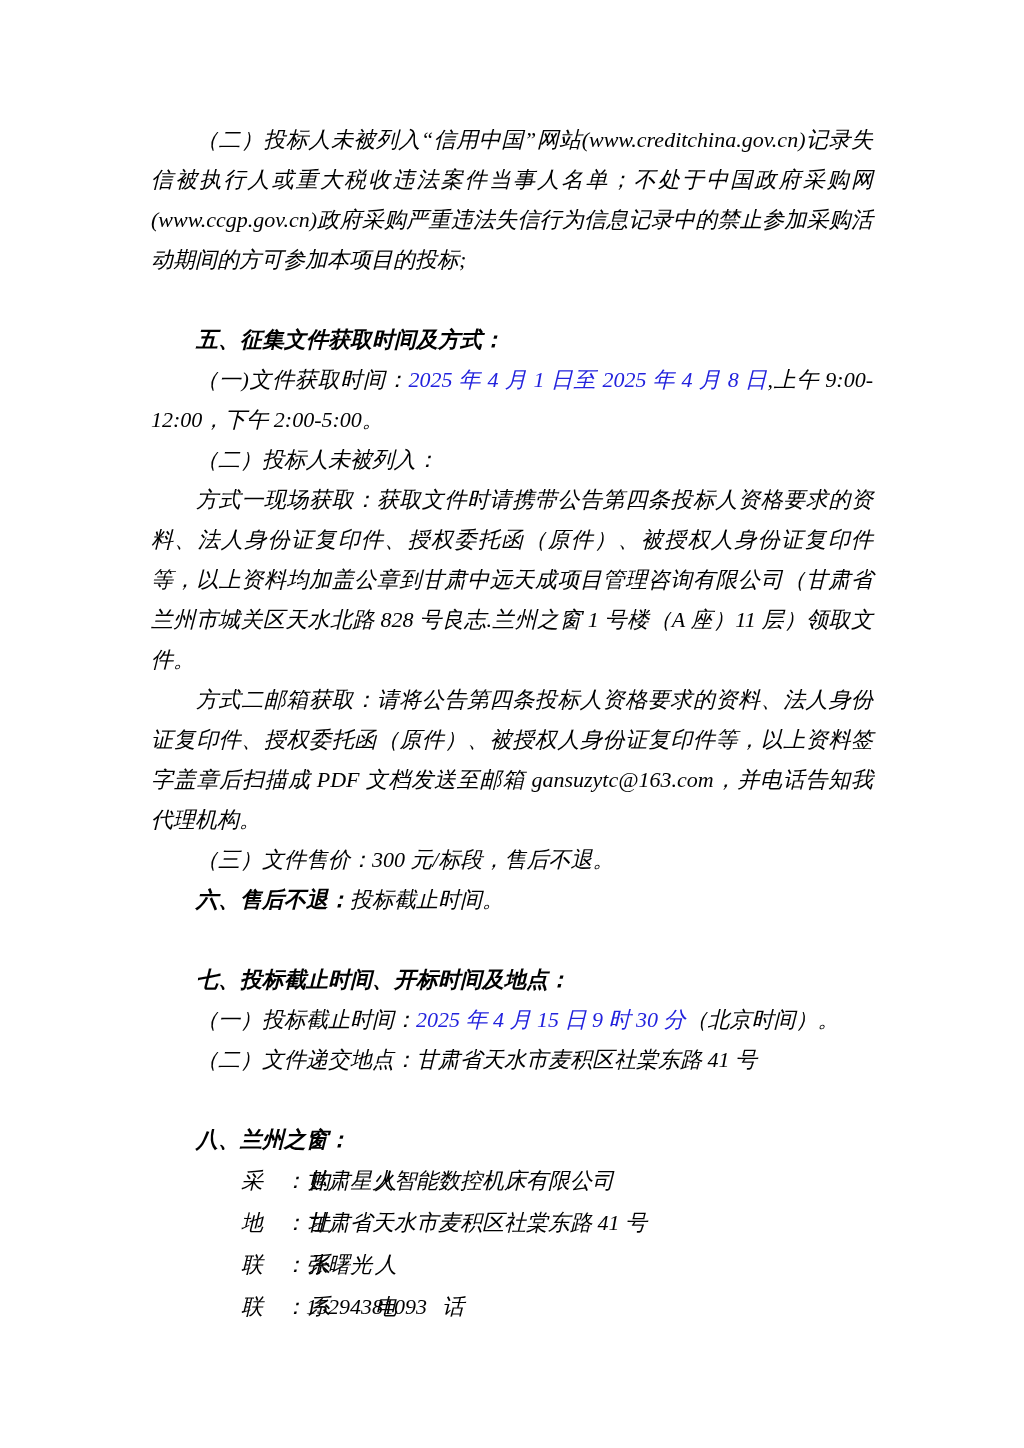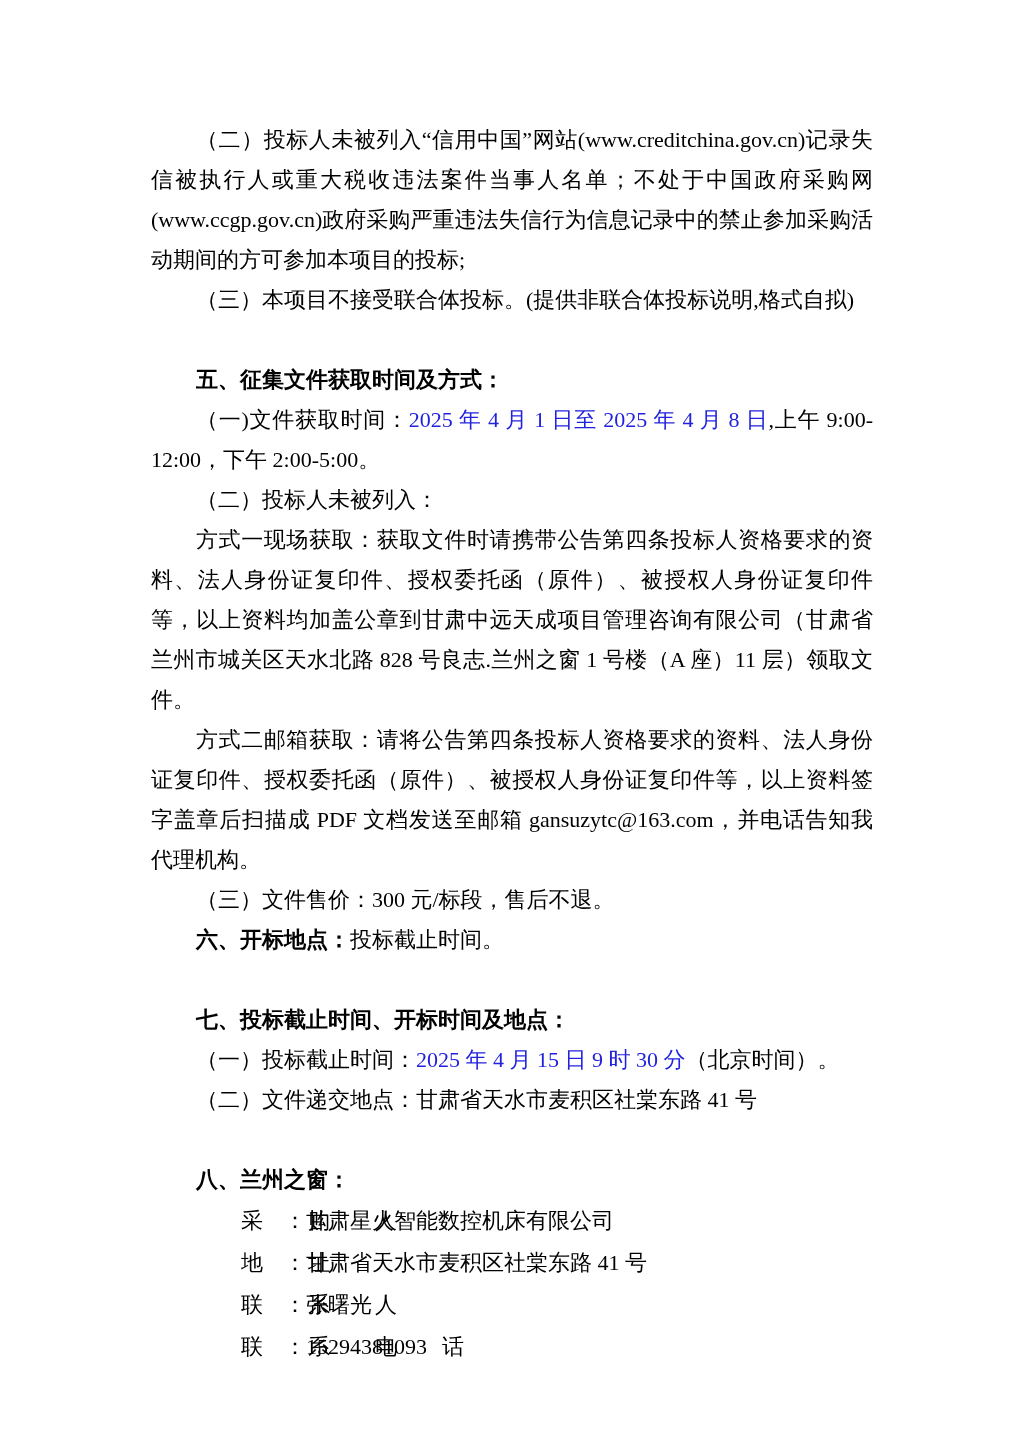--- a/index.html
+++ b/index.html
@@ -17,20 +17,21 @@
     color: #000000;
   }
   .content {
     position: absolute;
     left: 151px;
     top: 120px;
     width: 722px;
     font-size: 22px;
     line-height: 40px;
     text-align: justify;
+    font-style: italic;
   }
   .para {
     margin: 0;
     text-indent: 45px;
   }
   .heading {
     font-weight: bold;
     margin-top: 40px;
   }
   .run-bold {
@@ -47,28 +48,27 @@
     justify-content: space-between;
     width: 88px;
   }
 </style>
 </head>
 <body>
 
 <div class="page">
   <div class="content">
       <p class="para"><span class="">（二）投标人未被列入“信用中国”网站(www.creditchina.gov.cn)记录失信被执行人或重大税收违法案件当事人名单；不处于中国政府采购网(www.ccgp.gov.cn)政府采购严重违法失信行为信息记录中的禁止参加采购活动期间的方可参加本项目的投标;</span></p>
-      <p class="para"><span class="">（三）本项目不接受联合体投标。(提供非联合体投标说明,格式自拟)</span></p>
       <p class="para heading"><span class="run-bold ">五、征集文件获取时间及方式：</span></p>
       <p class="para"><span class="">（一)文件获取时间：</span><span class="run-blue">2025 年 4 月 1 日至 2025 年 4 月 8 日</span><span class="">,上午 9:00-12:00，下午 2:00-5:00。</span></p>
       <p class="para"><span class="">（二）投标人未被列入：</span></p>
       <p class="para"><span class="">方式一现场获取：获取文件时请携带公告第四条投标人资格要求的资料、法人身份证复印件、授权委托函（原件）、被授权人身份证复印件等，以上资料均加盖公章到甘肃中远天成项目管理咨询有限公司（甘肃省兰州市城关区天水北路 828 号良志.兰州之窗 1 号楼（A 座）11 层）领取文件。</span></p>
       <p class="para"><span class="">方式二邮箱获取：请将公告第四条投标人资格要求的资料、法人身份证复印件、授权委托函（原件）、被授权人身份证复印件等，以上资料签字盖章后扫描成 PDF 文档发送至邮箱 gansuzytc@163.com，并电话告知我代理机构。</span></p>
       <p class="para"><span class="">（三）文件售价：300 元/标段，售后不退。</span></p>
-      <p class="para"><span class="run-bold ">六、开标地点：</span><span class="">投标截止时间。</span></p>
+      <p class="para"><span class="run-bold ">六、售后不退：</span><span class="">投标截止时间。</span></p>
       <p class="para heading"><span class="run-bold ">七、投标截止时间、开标时间及地点：</span></p>
       <p class="para"><span class="">（一）投标截止时间：</span><span class="run-blue">2025 年 4 月 15 日 9 时 30 分</span><span class="">（北京时间）。</span></p>
       <p class="para"><span class="">（二）文件递交地点：甘肃省天水市麦积区社棠东路 41 号</span></p>
       <p class="para heading"><span class="run-bold ">八、兰州之窗：</span></p>
       <p class="para contact-row"><span class="contact-label">
           <span>采</span>
           <span>购</span>
           <span>人</span>
         </span><span>：</span><span>甘肃星火智能数控机床有限公司</span></p>
       <p class="para contact-row"><span class="contact-label">

